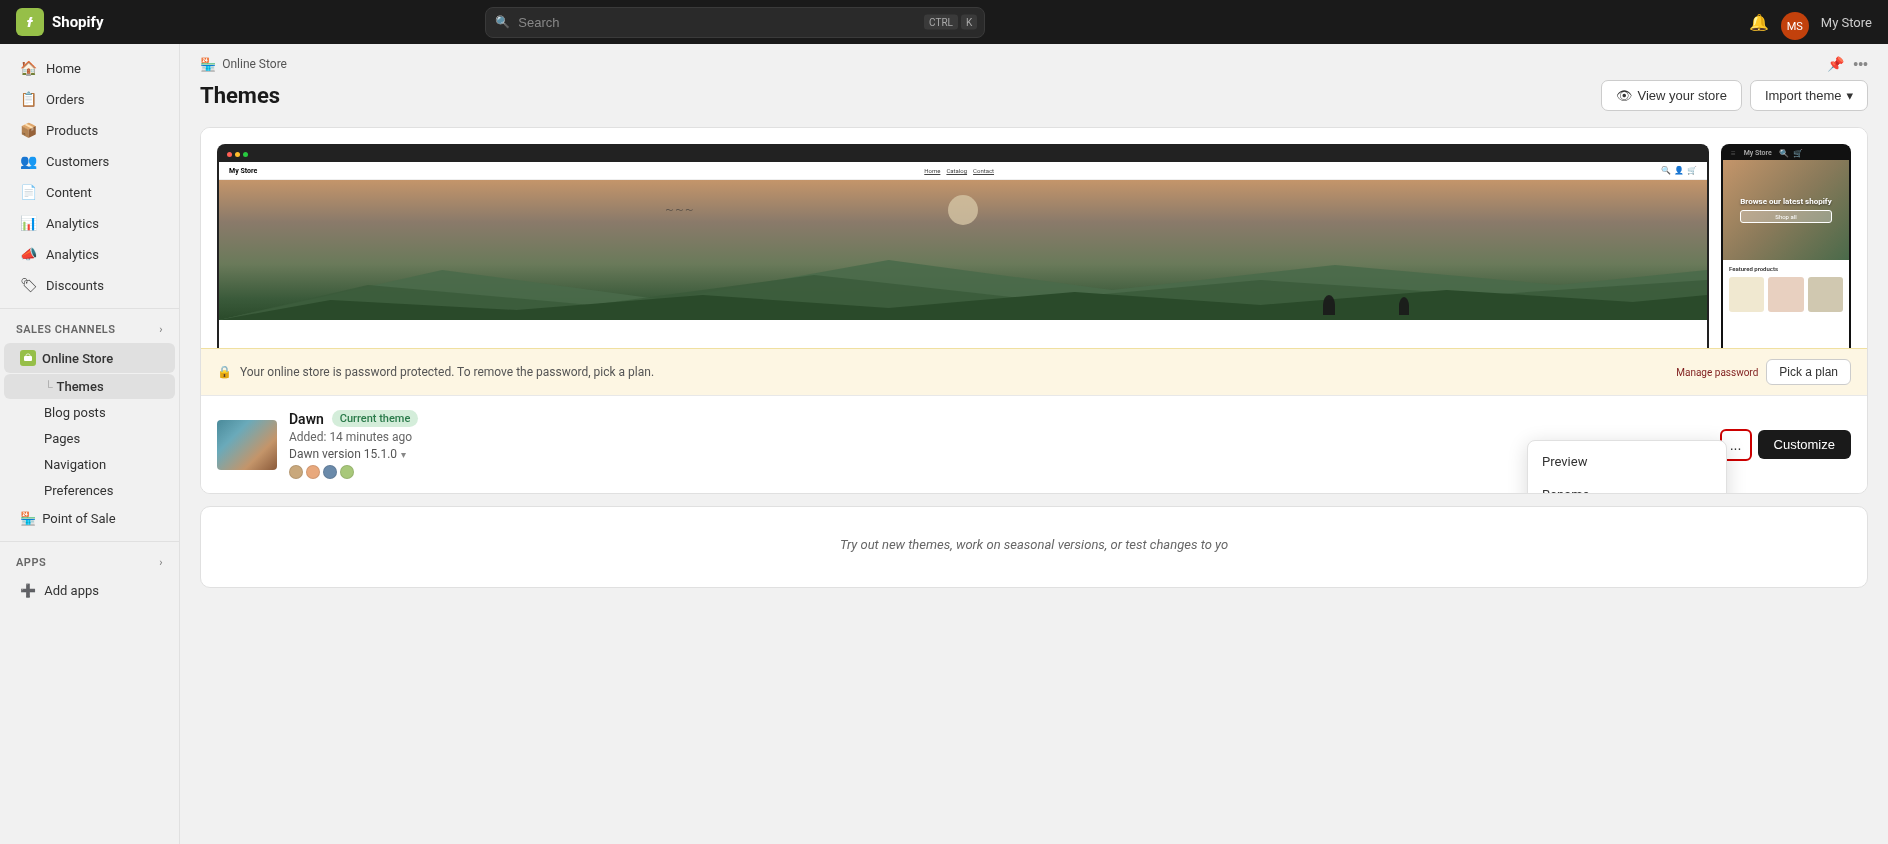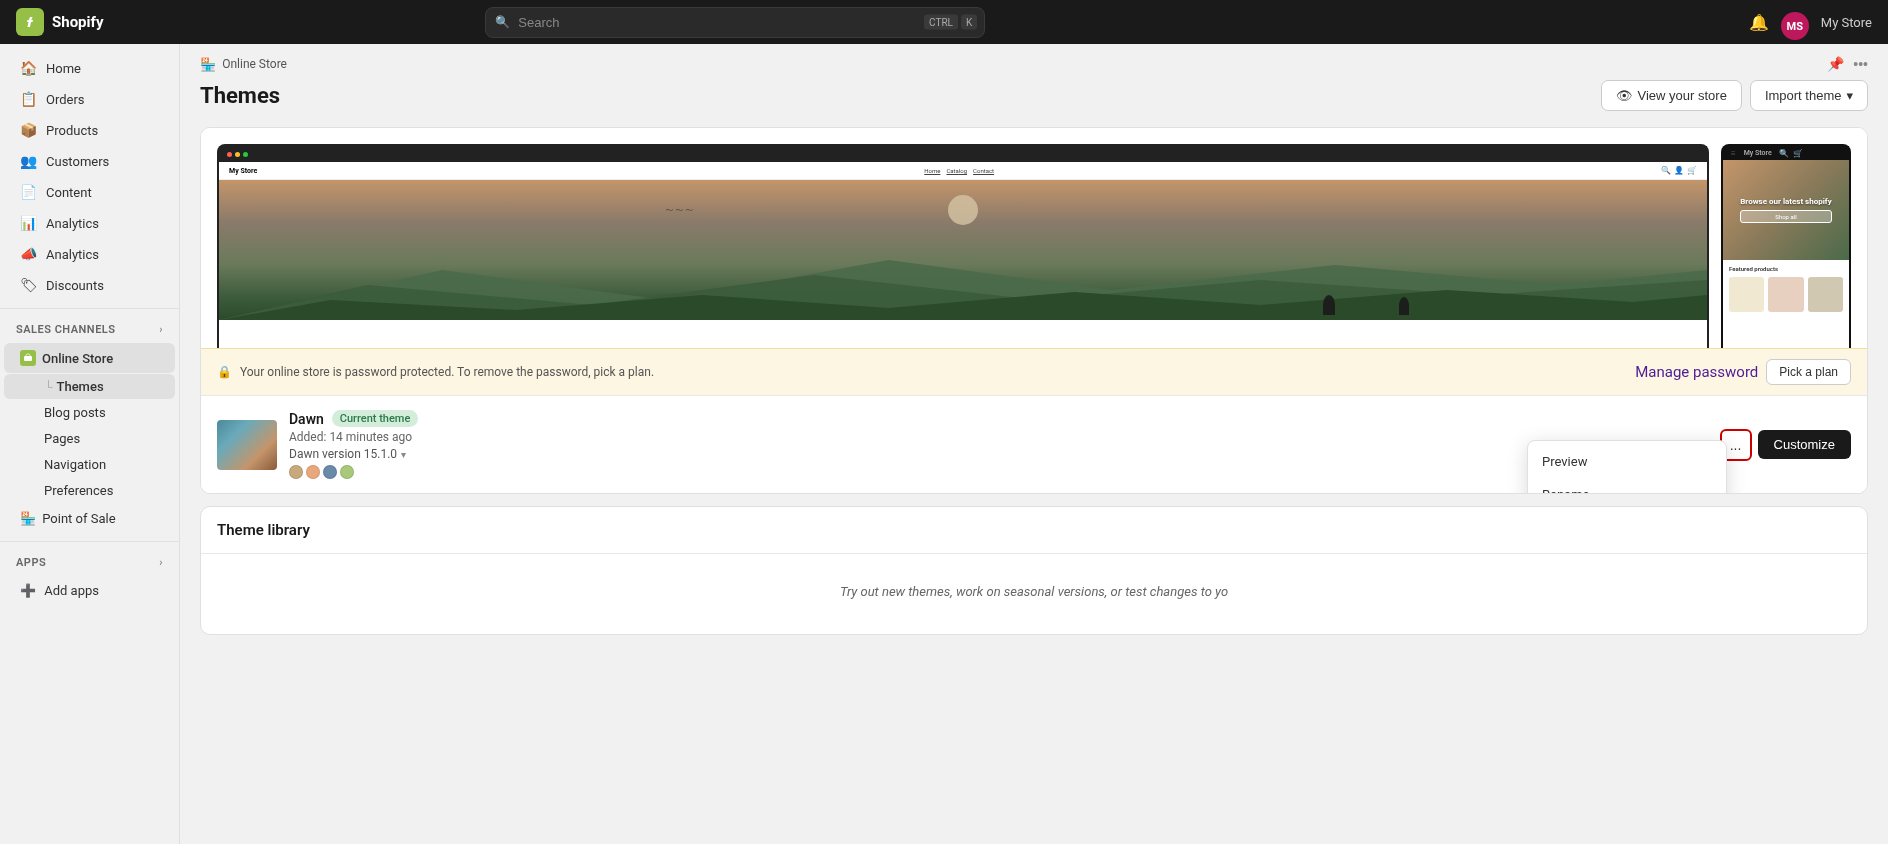--- a/index.html
+++ b/index.html
@@ -78,28 +78,28 @@
     .topbar-right {
       margin-left: auto;
       display: flex;
       align-items: center;
       gap: 12px;
     }
     .bell-icon { color: #ccc; font-size: 16px; cursor: pointer; }
     .avatar {
       width: 28px;
       height: 28px;
-      background: #be185d;
+      background: #c2410c;
       border-radius: 50%;
       display: flex;
       align-items: center;
       justify-content: center;
       color: white;
       font-size: 11px;
-      font-weight: 700;
+      font-weight: 400;
       margin-top: 8px;
     }
     .store-name { color: #ccc; font-size: 13px; }
 
     
     .layout {
       display: flex;
       flex: 1;
       overflow: hidden;
     }
@@ -338,21 +338,21 @@
       padding: 10px 16px;
       display: flex;
       align-items: center;
       justify-content: space-between;
       font-size: 12px;
       color: #555;
     }
     .password-notice-left { display: flex; align-items: center; gap: 8px; }
     .lock-icon { color: #888; }
     .password-notice-right { display: flex; align-items: center; gap: 8px; }
-    .manage-link { color: #4c1d95; font-size: 15px; cursor: pointer; }
+    .manage-link { color: #7f1d1d; font-size: 10px; cursor: pointer; }
     .pick-plan-btn {
       background: white;
       border: 1px solid #ccc;
       border-radius: 6px;
       padding: 5px 12px;
       font-size: 12px;
       cursor: pointer;
       color: #333;
     }
 
@@ -741,21 +741,20 @@
             <div class="dropdown-item">
               <span>Rename</span>
             </div>
 
           </div>
 
         </div>
       </div>
 
       <div class="section-card">
-        <div class="section-header">Theme library</div>
         <div class="section-body">
           <span>Try out new themes, work on seasonal versions, or test changes to yo</span>
         </div>
       </div>
 
     </div>
   </div>
 </div>
 
 </body></html>

